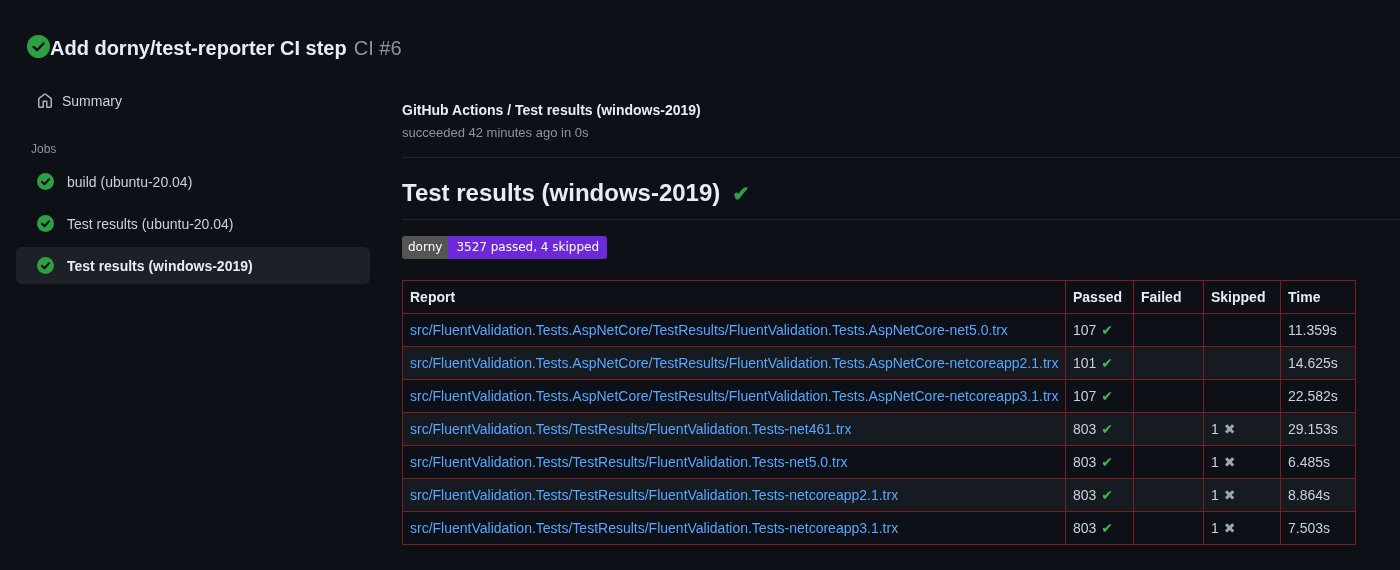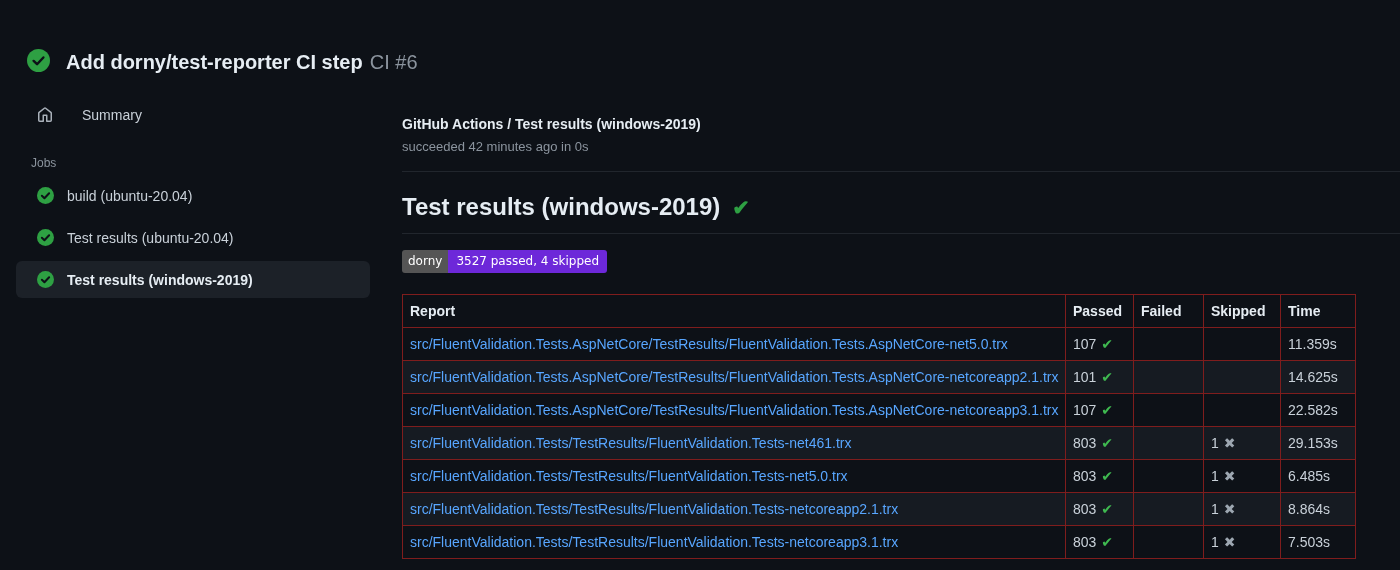--- a/index.html
+++ b/index.html
@@ -4,32 +4,32 @@
 <style>
   * { margin:0; padding:0; box-sizing:border-box; }
   html,body { width:1400px; height:570px; overflow:hidden; }
   body {
     background:#0d1117;
     color:#c9d1d9;
     font-family:"Liberation Sans", sans-serif;
     font-size:14px;
   }
   
-  .run-header { display:flex; align-items:center; gap:16px; padding:44px 0 14px 27px; }
+  .run-header { display:flex; align-items:center; gap:0; padding:30px 0 14px 27px; }
   .run-header .status-icon { width:23px; height:23px; flex:none; display:block; }
   .run-title { font-size:20px; font-weight:700; color:#e6edf3; }
   .run-number { font-size:20px; font-weight:400; color:#8b949e; margin-left:7px; }
 
   
   .layout { display:flex; align-items:flex-start; }
   .sidebar { width:390px; flex:none; padding:8px 20px 0 16px; }
   .content { flex:1; padding:18px 0 0 12px; }
 
   
-  .summary-item { display:flex; align-items:center; gap:29px; padding:9px 12px 9px 21px;
+  .summary-item { display:flex; align-items:center; gap:9px; padding:9px 12px 9px 21px;
                   font-size:14px; color:#c9d1d9; border-radius:6px; cursor:pointer; }
   .summary-item svg { width:16px; height:16px; display:block; }
   .jobs-label { color:#8b949e; font-size:12px; padding:24px 0 2px 15px; }
   .job-item { display:flex; align-items:center; gap:13px; padding:10px 12px 10px 21px;
               margin-top:5px; font-size:14px; border-radius:6px; color:#c9d1d9; cursor:pointer; }
   .job-item .ci { width:17px; height:17px; flex:none; display:block; }
   .job-item .ci svg { width:17px; height:17px; display:block; }
   .job-item.selected { background:#1c2128; font-weight:700; color:#e6edf3; }
 
   

